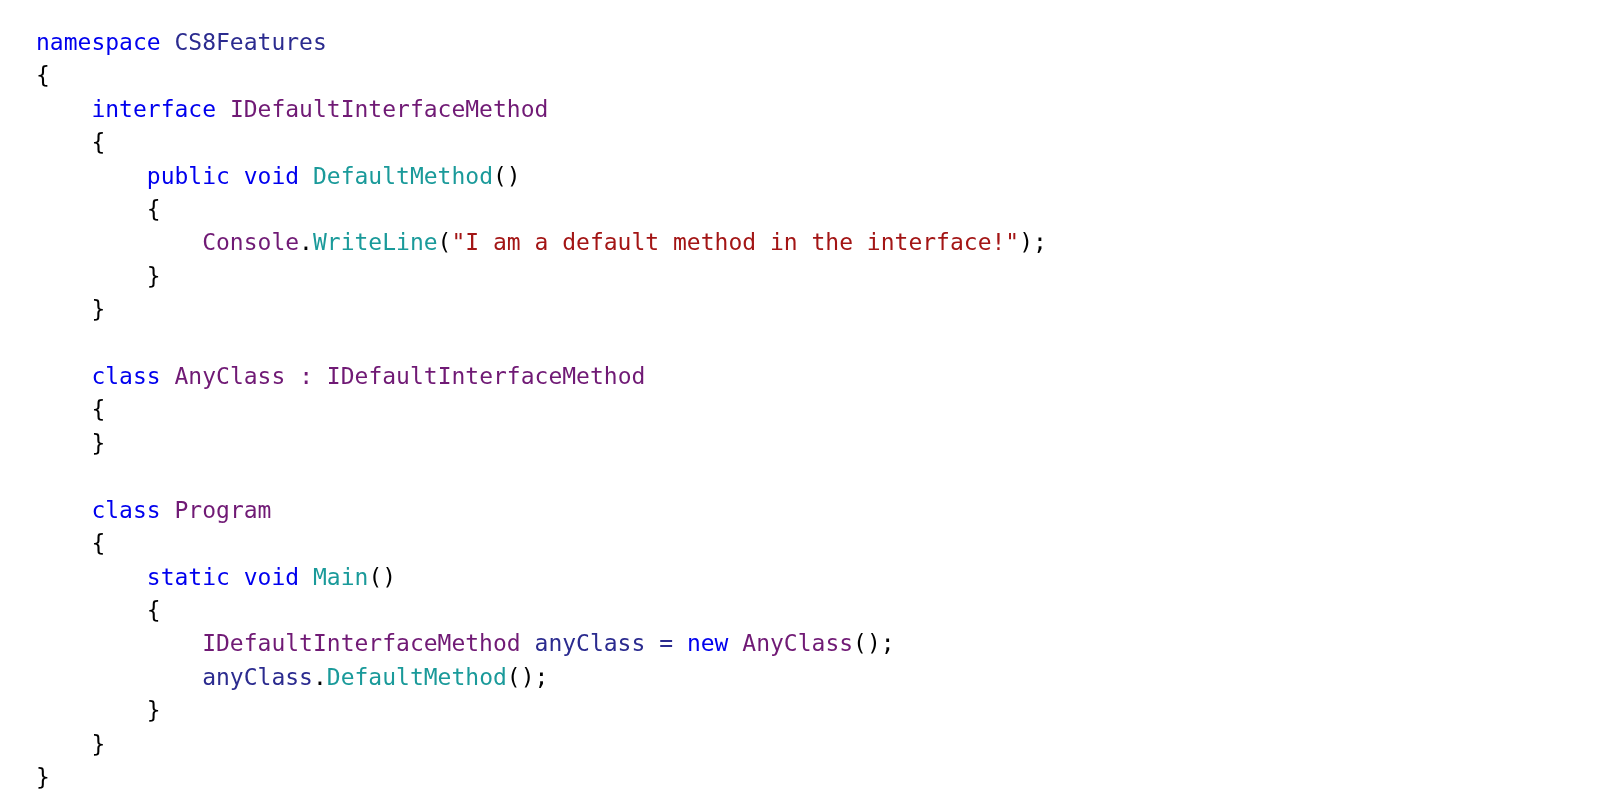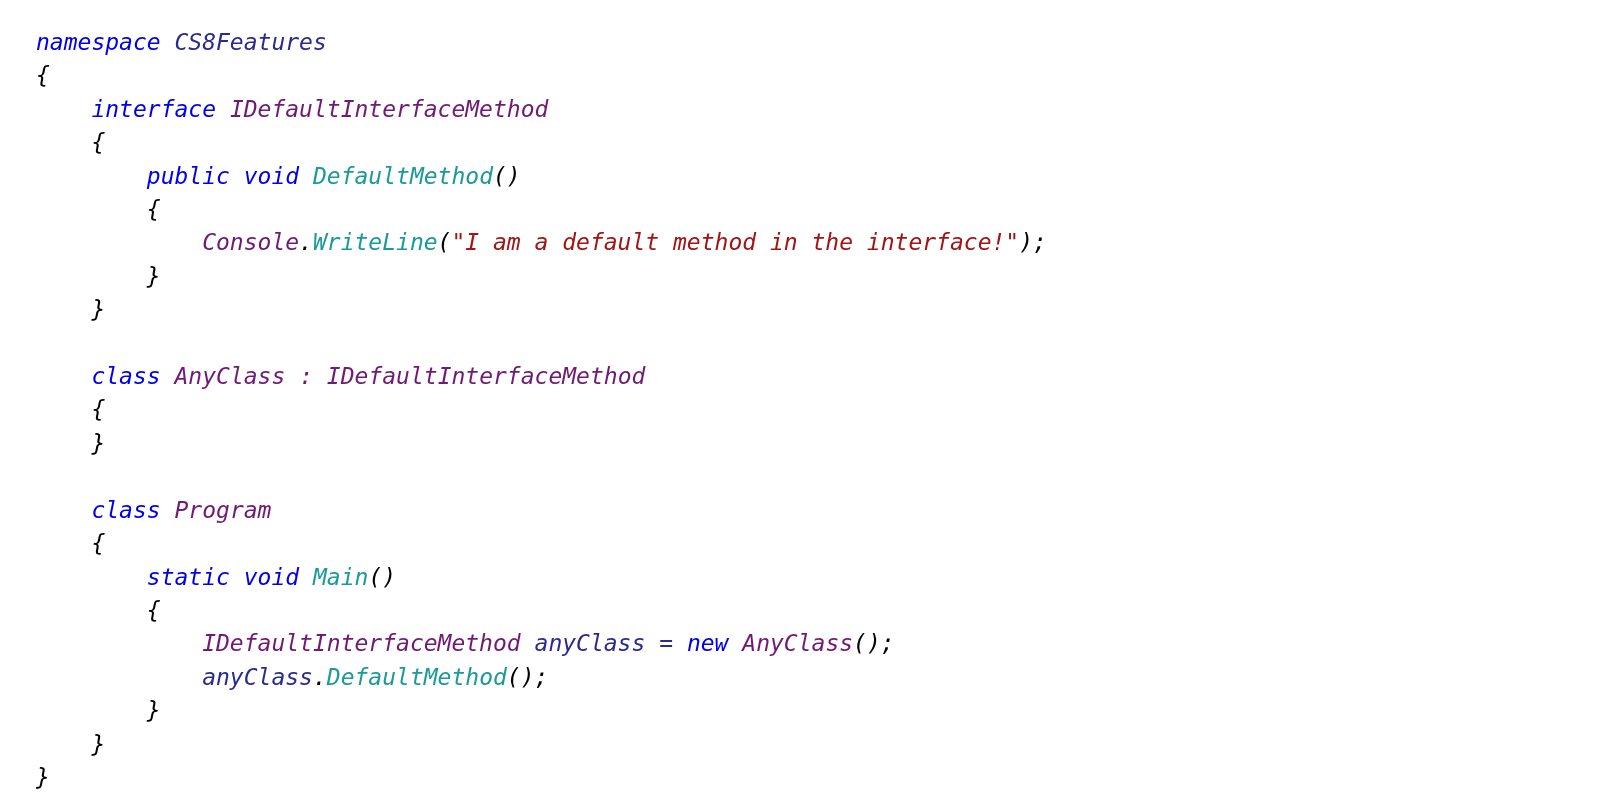--- a/index.html
+++ b/index.html
@@ -13,21 +13,20 @@
     height: 810px;
     overflow: hidden;
     font-family: "DejaVu Sans Mono", "Liberation Mono", monospace;
   }
   #code-surface {
     position: relative;
     width: 1600px;
     height: 810px;
     background: #ffffff;
     padding: 0;
-    font-style: italic;
   }
   .code-block {
     position: absolute;
     left: 36px;
     top: 26px;
     font-family: "DejaVu Sans Mono", "Liberation Mono", monospace;
     font-size: 23px;
     line-height: 33.4px;
     white-space: pre;
     color: #000000;

